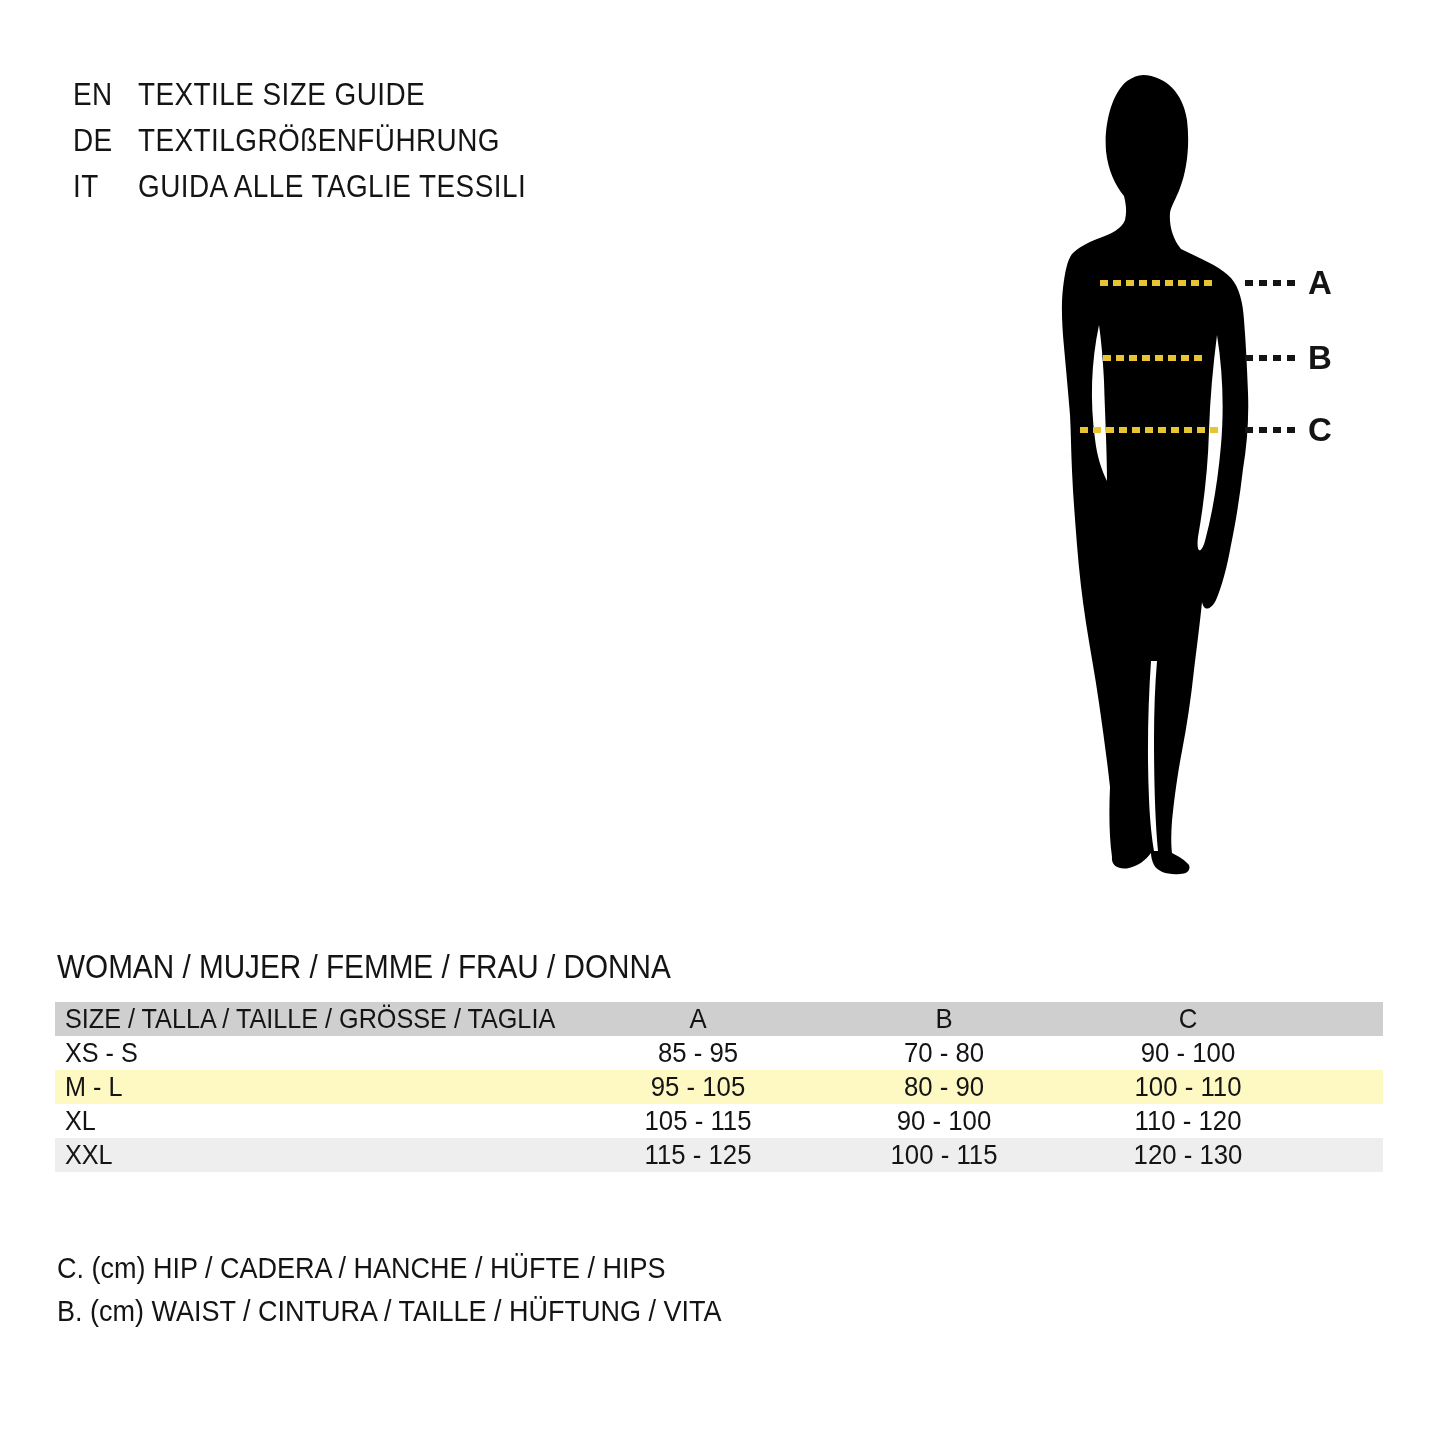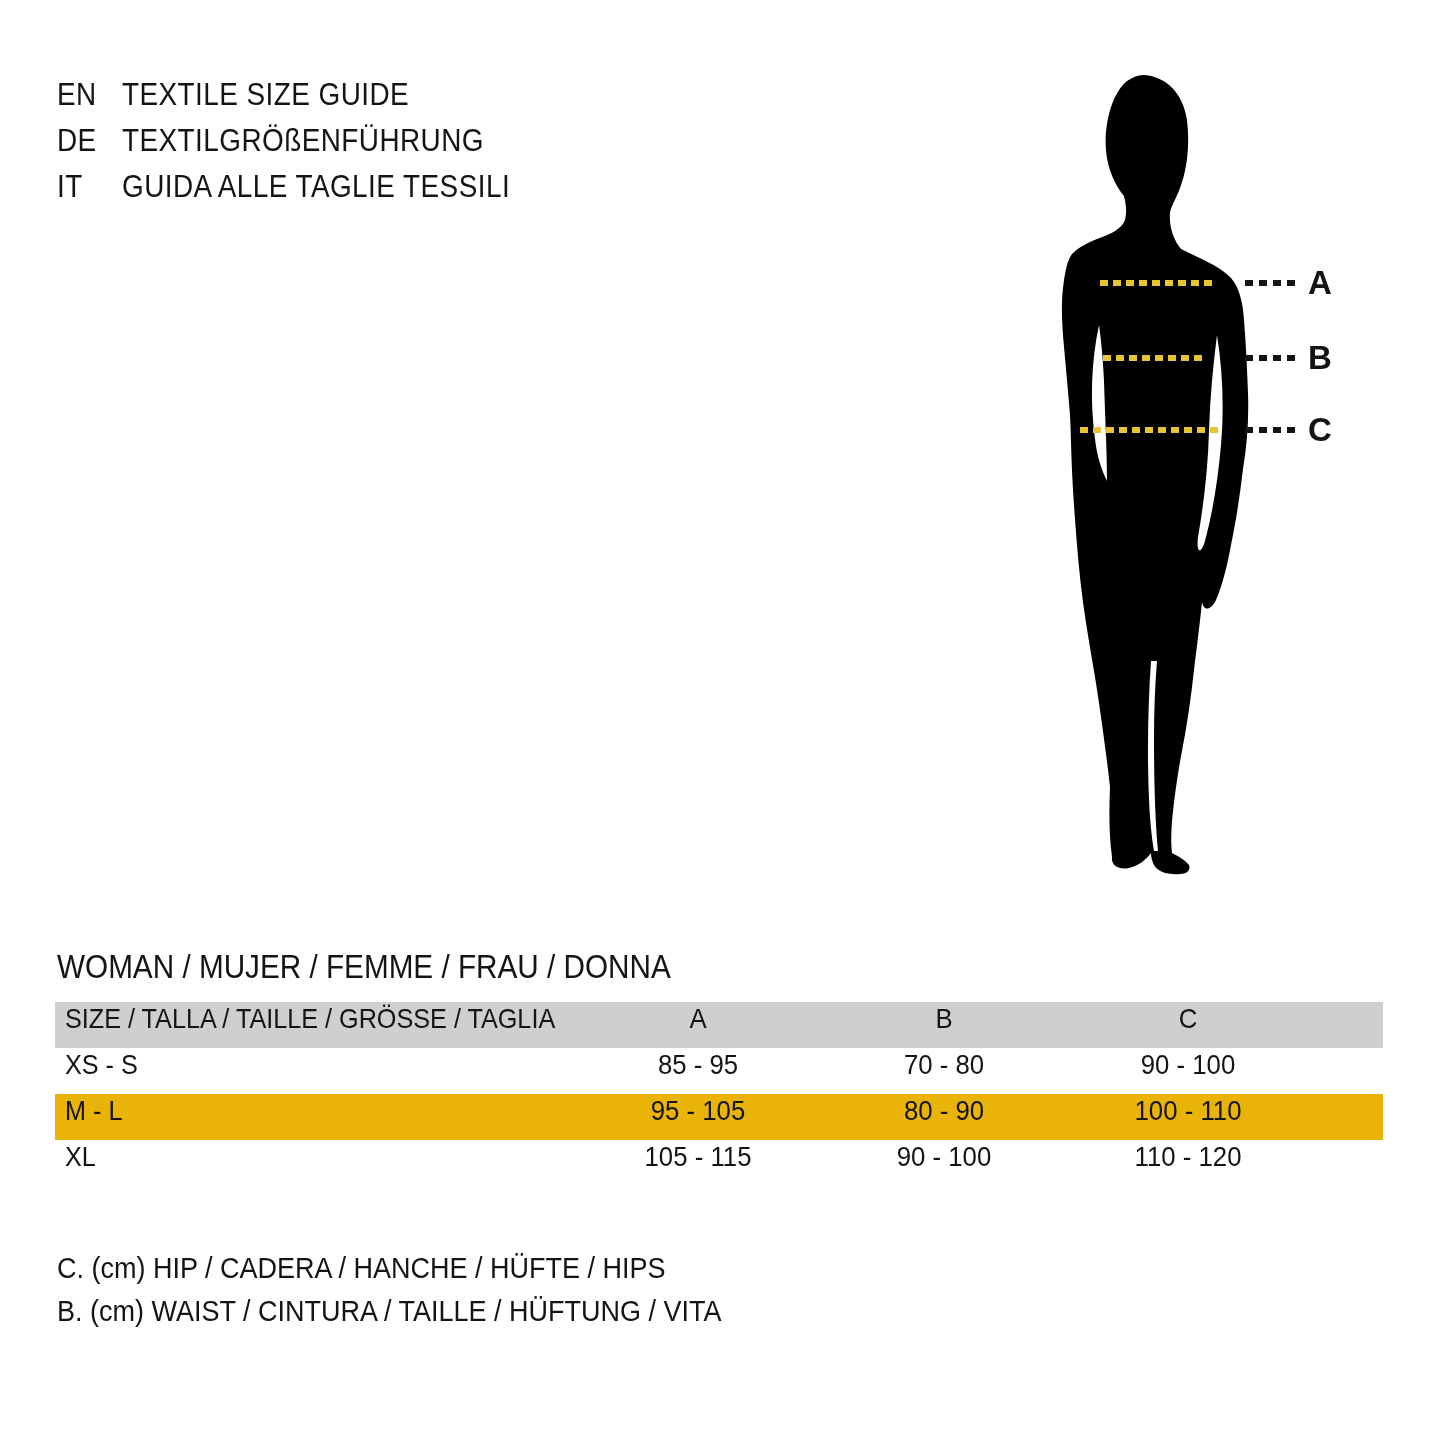--- a/index.html
+++ b/index.html
@@ -4,40 +4,40 @@
 <style>
   html,body{margin:0;padding:0;background:#ffffff;}
   body{width:1445px;height:1444px;font-family:"Liberation Sans",sans-serif;color:#141414;
        -webkit-font-smoothing:antialiased;}
   .page{position:relative;width:1445px;height:1444px;overflow:hidden;background:#ffffff;}
 
   .cond{display:inline-block;transform:scaleX(0.9);transform-origin:0 50%;white-space:nowrap;}
 
   
   .lang-block{position:absolute;left:57px;top:72px;}
-  .lang-row{display:flex;height:46px;line-height:46px;font-size:31px;font-weight:500;letter-spacing:0.5px;}
+  .lang-row{display:flex;height:46px;line-height:46px;font-size:31px;font-weight:500;letter-spacing:0.5px;margin-left:16px;}
   .lang-code{width:65px;flex:0 0 65px;}
 
   
   .category{position:absolute;left:57px;top:327px;height:40px;line-height:40px;
             font-size:35px;font-weight:700;letter-spacing:0.3px;}
 
   
   .figure{position:absolute;left:1025px;top:73px;width:340px;height:805px;}
   .figure svg{position:absolute;left:0;top:0;}
   .dashline{position:absolute;height:6px;}
   .dash-black{background:repeating-linear-gradient(90deg,#141414 0 8px,transparent 8px 14px);}
   .m-label{position:absolute;width:44px;height:40px;line-height:40px;font-size:33px;font-weight:700;}
 
   
   .woman-title{position:absolute;left:57px;top:946px;height:42px;line-height:42px;font-size:33px;font-weight:500;}
 
   
   .size-table{position:absolute;left:55px;top:1002px;width:1328px;font-size:28px;}
-  .trow{position:relative;height:46px;line-height:34px;}
+  .trow{position:relative;height:34px;line-height:34px;}
   .trow.head{background:#cfcfcf;}
   .trow.zebra{background:#eeeeee;}
   .c-size{position:absolute;left:10px;top:0;transform:scaleX(0.9);transform-origin:0 50%;white-space:nowrap;}
   .c-val{position:absolute;top:0;width:240px;text-align:center;transform:scaleX(0.92);white-space:nowrap;}
   .c-a{left:523px;} .c-b{left:769px;} .c-c{left:1013px;}
 
   
   .legend{position:absolute;left:57px;top:1246px;}
   .legend-item{height:43px;line-height:43px;font-size:30px;font-weight:500;}
 </style>
@@ -137,32 +137,38 @@
       <span class="c-val c-a">A</span>
       <span class="c-val c-b">B</span>
       <span class="c-val c-c">C</span>
     </div>
     <div class="trow">
       <span class="c-size">XS - S</span>
       <span class="c-val c-a">85 - 95</span>
       <span class="c-val c-b">70 - 80</span>
       <span class="c-val c-c">90 - 100</span>
     </div>
-    <div class="trow zebra" style="background: #eab308;">
+    <div class="trow zebra" style="background: #fef9c3;">
       <span class="c-size">M - L</span>
       <span class="c-val c-a">95 - 105</span>
       <span class="c-val c-b">80 - 90</span>
       <span class="c-val c-c">100 - 110</span>
     </div>
     <div class="trow">
       <span class="c-size">XL</span>
       <span class="c-val c-a">105 - 115</span>
       <span class="c-val c-b">90 - 100</span>
       <span class="c-val c-c">110 - 120</span>
     </div>
+    <div class="trow zebra" style="background: rgb(238, 238, 238);">
+      <span class="c-size">XXL</span>
+      <span class="c-val c-a">115 - 125</span>
+      <span class="c-val c-b">100 - 115</span>
+      <span class="c-val c-c">120 - 130</span>
+    </div>
   </div>
 
   <div class="legend">
     <div class="legend-item"><span class="cond">C. (cm) HIP / CADERA / HANCHE / HÜFTE / HIPS</span></div>
     <div class="legend-item"><span class="cond">B. (cm) WAIST / CINTURA / TAILLE / HÜFTUNG / VITA</span></div>
   </div>
 
 </div>
 
 </body></html>

